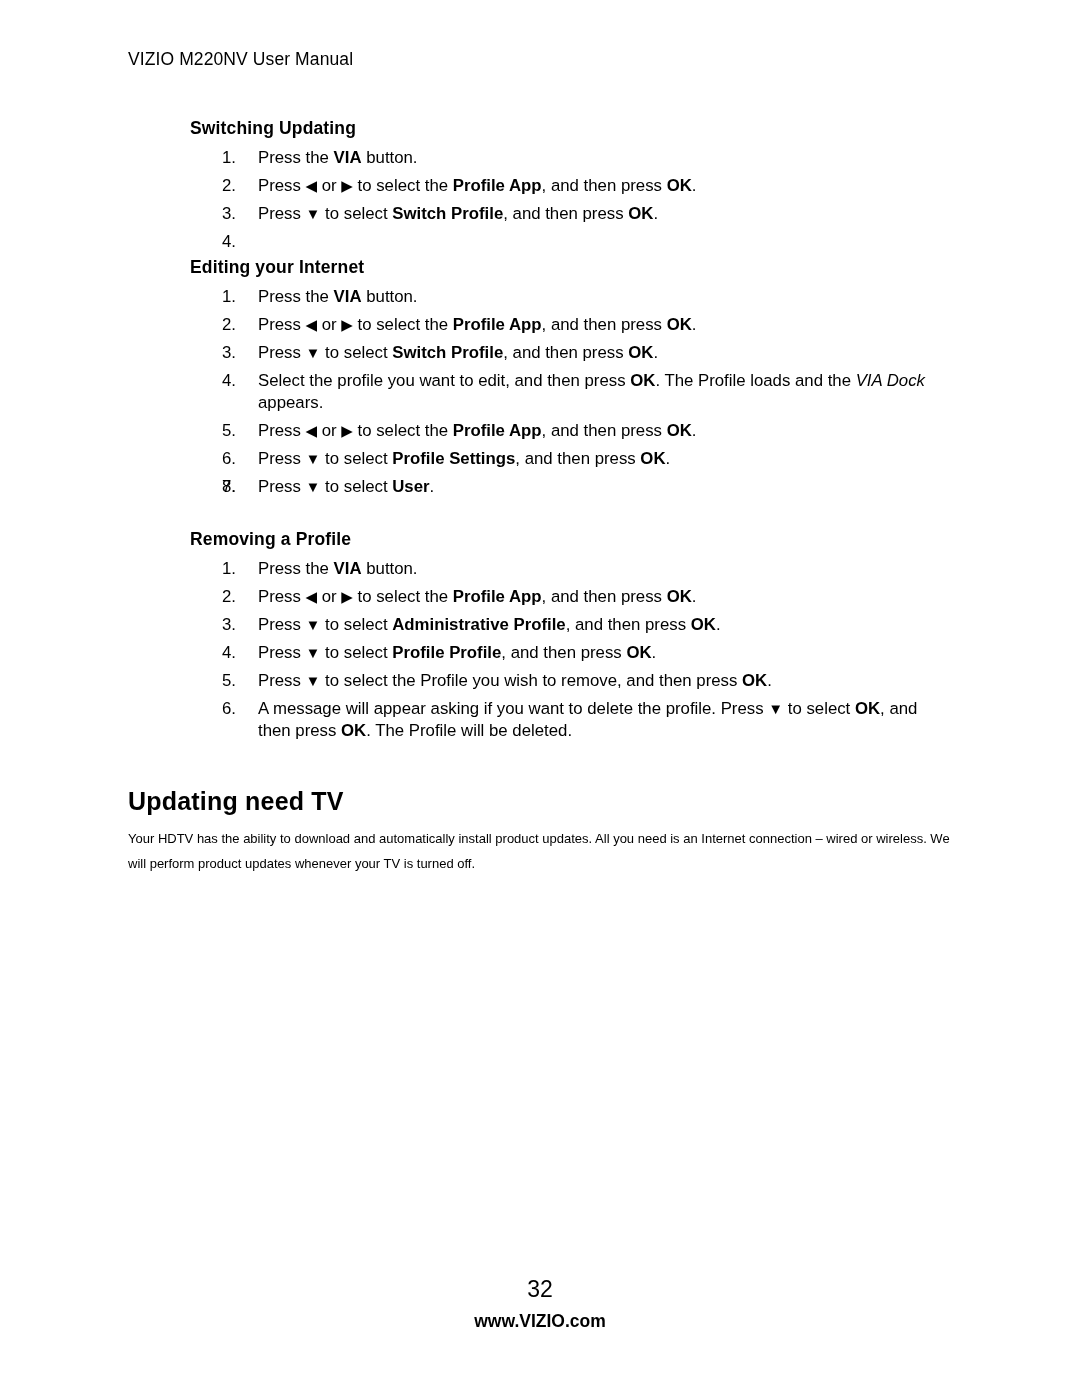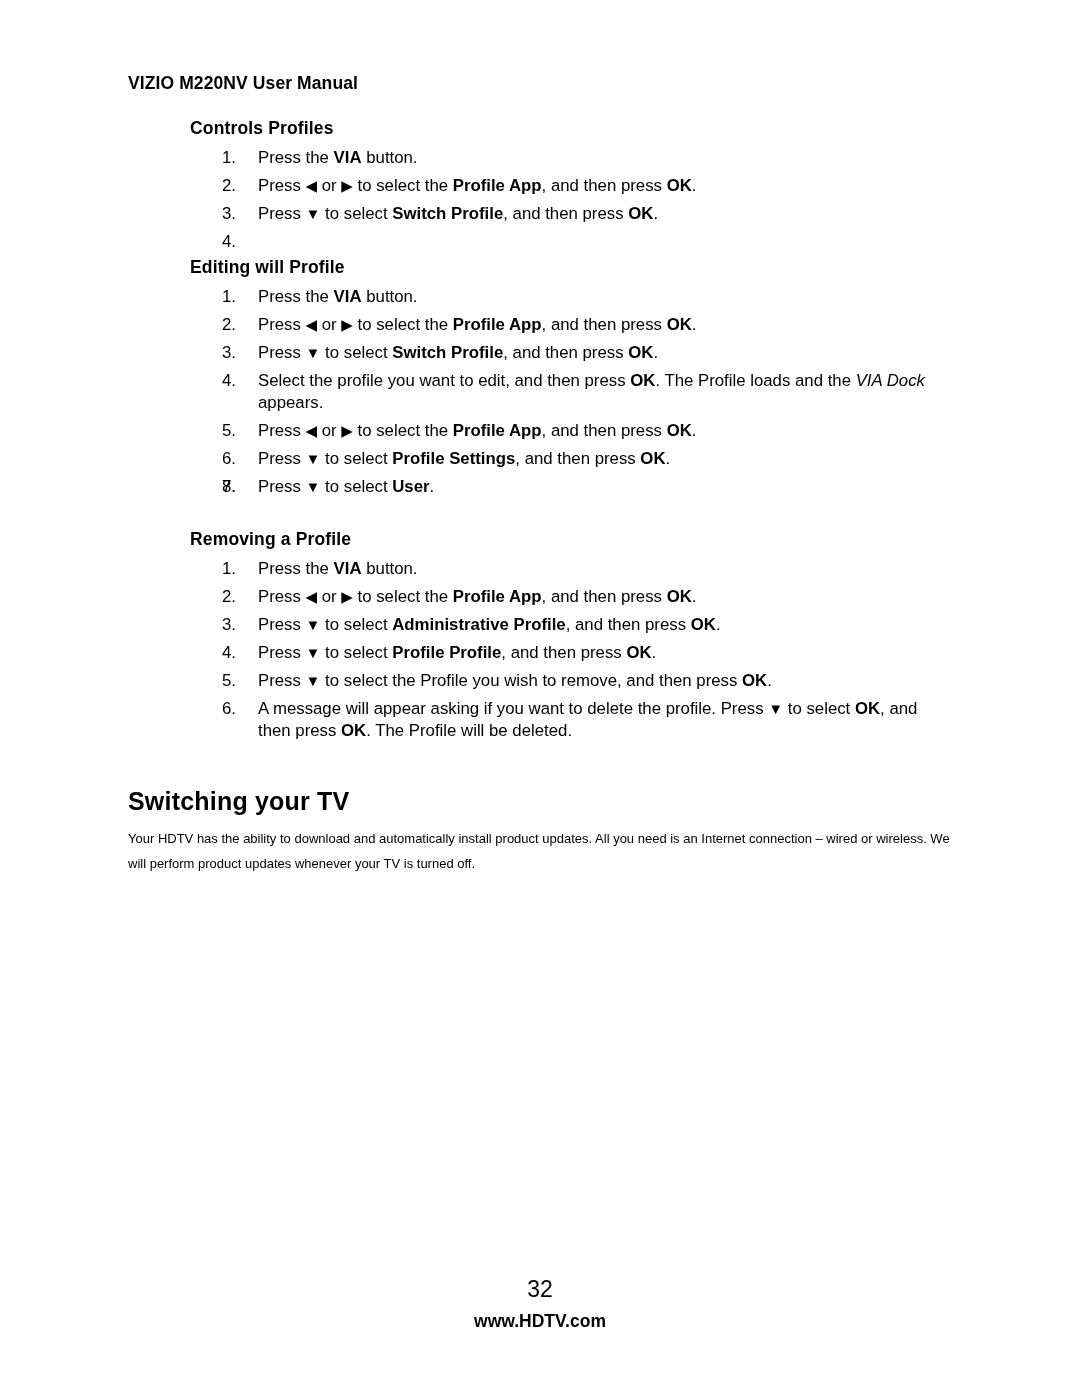--- a/index.html
+++ b/index.html
@@ -20,26 +20,25 @@
     inset: 0;
     width: 1080px;
     height: 1397px;
     overflow: hidden;
   }
 
   
   .doc-header {
     position: absolute;
     left: 128px;
-    top: 72px;
+    top: 48px;
     font-size: 17.5px;
     line-height: 22px;
     letter-spacing: 0.1px;
     white-space: nowrap;
-    font-weight: bold;
   }
 
   
   .content {
     position: absolute;
     left: 128px;
     top: 118px;
     width: 826px;
   }
 
@@ -122,42 +121,42 @@
 </head>
 <body>
 
 <div class="page">
 
   <div class="doc-header">VIZIO M220NV User Manual</div>
 
   <div class="content">
 
     <div class="section">
-      <div class="sub-heading sec-switching">Controls Profiles</div>
+      <div class="sub-heading sec-switching">Switching Updating</div>
       <ol class="steps">
           <li>
             <span class="num">1.</span>
             <span class="txt">Press the <b>VIA</b> button.</span>
           </li>
           <li>
             <span class="num">2.</span>
             <span class="txt">Press <span class="tri">◀</span> or <span class="tri">▶</span> to select the <b>Profile App</b>, and then press <b>OK</b>.</span>
           </li>
           <li>
             <span class="num">3.</span>
             <span class="txt">Press <span class="tri">▼</span> to select <b>Switch Profile</b>, and then press <b>OK</b>.</span>
           </li>
           <li>
             <span class="num">4.</span>
           </li>
         </ol>
     </div>
 
     <div class="section">
-      <div class="sub-heading sec-editing">Editing will Profile</div>
+      <div class="sub-heading sec-editing">Editing your Internet</div>
       <ol class="steps">
           <li>
             <span class="num">1.</span>
             <span class="txt">Press the <b>VIA</b> button.</span>
           </li>
           <li>
             <span class="num">2.</span>
             <span class="txt">Press <span class="tri">◀</span> or <span class="tri">▶</span> to select the <b>Profile App</b>, and then press <b>OK</b>.</span>
           </li>
           <li>
@@ -210,24 +209,24 @@
             <span class="txt">Press <span class="tri">▼</span> to select the Profile you wish to remove, and then press <b>OK</b>.</span>
           </li>
           <li>
             <span class="num">6.</span>
             <span class="txt">A message will appear asking if you want to delete the profile. Press <span class="tri">▼</span> to select <b>OK</b>, and then press <b>OK</b>. The Profile will be deleted.</span>
           </li>
         </ol>
     </div>
 
     <div class="section">
-      <h1 class="major-heading">Switching your TV</h1>
+      <h1 class="major-heading">Updating need TV</h1>
       <p class="body-para">Your HDTV has the ability to download and automatically install product updates. All you need is an Internet connection – wired or wireless. We will perform product updates whenever your TV is turned off.</p>
     </div>
 
   </div>
 
   <div class="footer">
     <div class="page-number">32</div>
-    <div class="footer-url">www.HDTV.com</div>
+    <div class="footer-url">www.VIZIO.com</div>
   </div>
 
 </div>
 
 </body></html>

